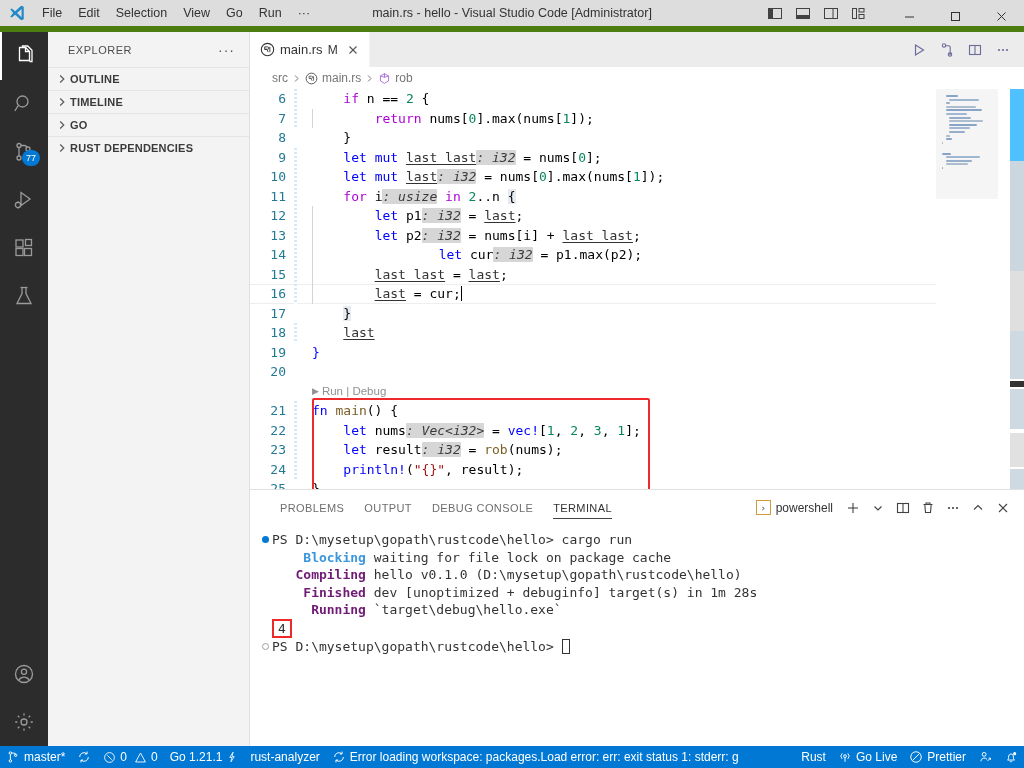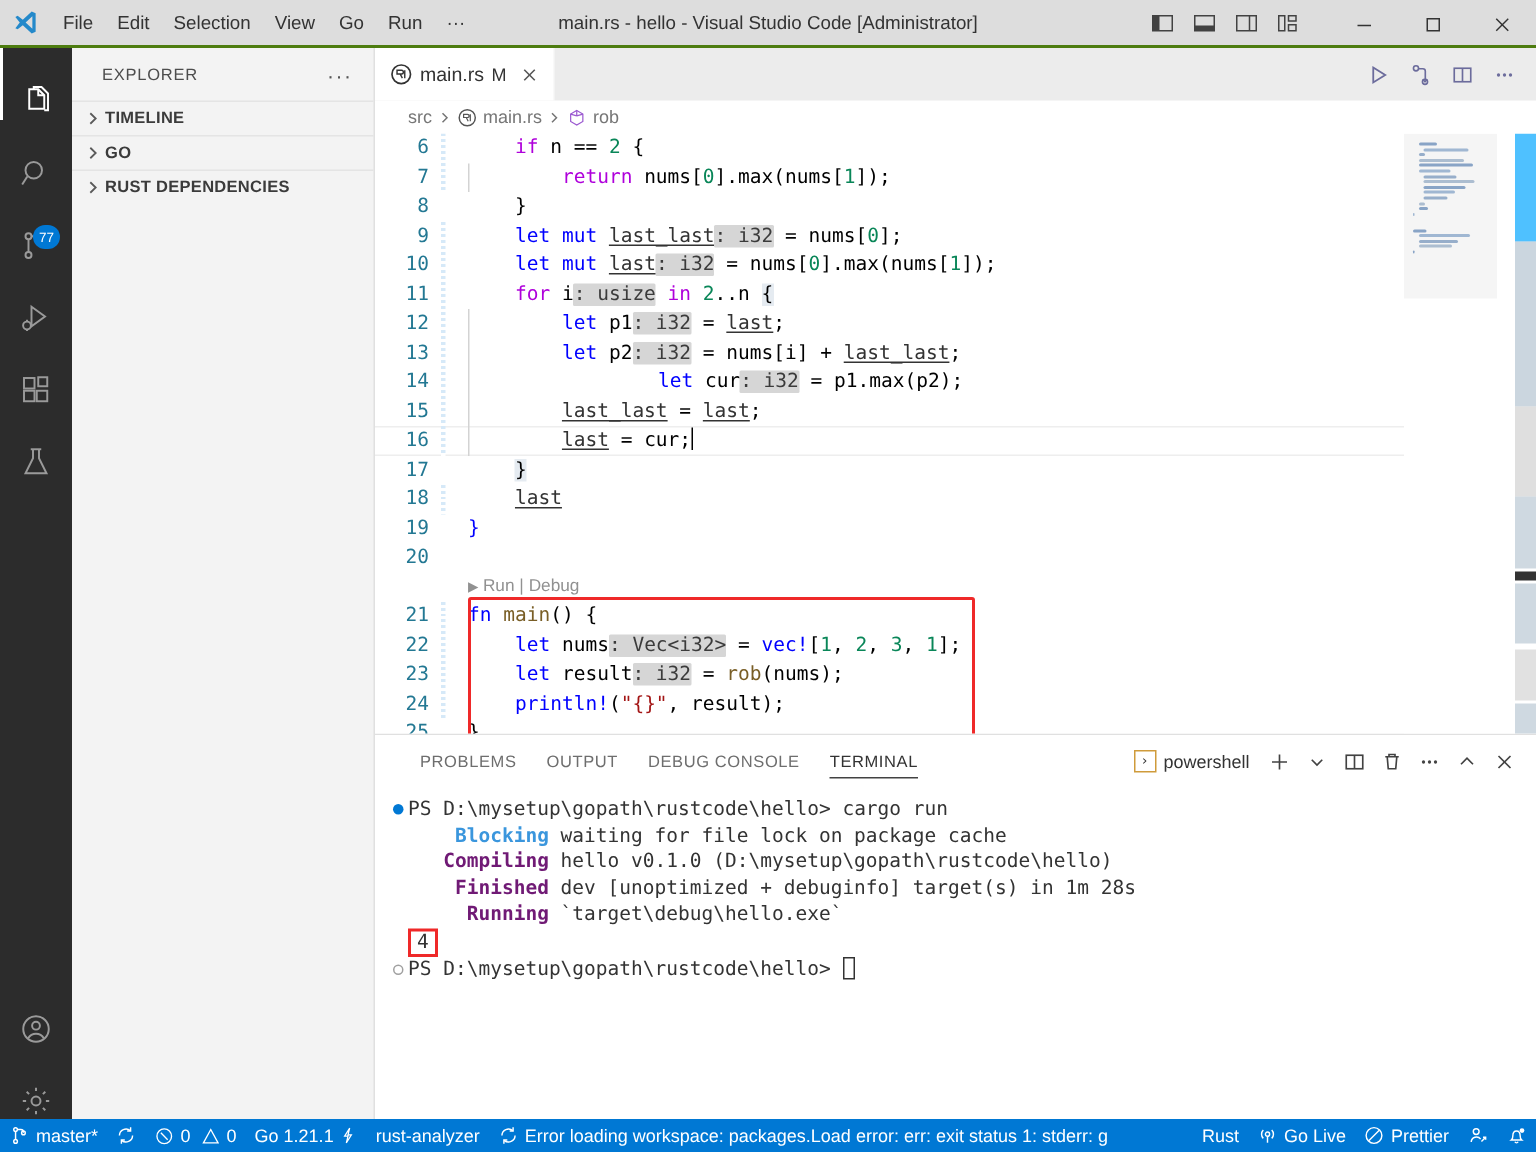--- a/index.html
+++ b/index.html
@@ -9,21 +9,21 @@
     font-size:13px;
     background:#f3f3f3;
     color:#333333;
     -webkit-font-smoothing:antialiased;
   }
   .app { width:1024px; height:768px; display:flex; flex-direction:column; position:relative; }
 
   
   .titlebar {
     height:32px; background:#dddddd; display:flex; align-items:center;
-    flex:0 0 32px; position:relative; border-bottom:2px solid #4d7c0f;
+    flex:0 0 32px; position:relative; border-bottom:6px solid #4d7c0f;
   }
   .tb-logo { width:34px; display:flex; align-items:center; justify-content:center; }
   .tb-logo svg { display:block; }
   .tb-menu { display:flex; align-items:center; height:100%; }
   .tb-menu .mi {
     padding:0 8px; height:100%; display:flex; align-items:center;
     font-size:12.5px; color:#333; cursor:default; white-space:nowrap;
   }
   .tb-title {
     position:absolute; left:0; right:0; text-align:center; font-size:12.5px;
@@ -37,21 +37,21 @@
 
   
   .mid { flex:1 1 auto; display:flex; min-height:0; }
 
   
   .activitybar {
     width:48px; background:#2c2c2c; display:flex; flex-direction:column;
     align-items:center; flex:0 0 48px;
   }
   .ab-item {
-    width:48px; height:48px; display:flex; align-items:flex-end; justify-content:center;
+    width:48px; height:48px; display:flex; align-items:center; justify-content:center;
     position:relative; color:#9a9a9a;
   }
   .ab-item.active { color:#ffffff; }
   .ab-item.active::before {
     content:""; position:absolute; left:0; top:0; bottom:0; width:2px; background:#ffffff;
   }
   .ab-badge {
     position:absolute; right:8px; bottom:10px; min-width:16px; height:16px;
     border-radius:8px; background:#0078d4; color:#fff; font-size:9px;
     display:flex; align-items:center; justify-content:center; padding:0 4px;
@@ -117,21 +117,21 @@
 
   
   .k  { color:#0000ff; }          
   .kc { color:#af00db; }          
   .fn { color:#795e26; }          
   .num{ color:#098658; }          
   .str{ color:#a31515; }          
   .mac{ color:#0000ff; }
   .pl { color:#000000; }
   .hint {
-    background:#d6d6d6; color:#3b3b3b; border-radius:1px;
+    background:#d6d6d6; color:#3b3b3b; border-radius:1px;font-style:italic;
   }
   .mutv { text-decoration:underline; text-underline-offset:2px; }
   .codelens {
     height:19.5px; display:flex; align-items:center; color:#919191; font-size:11.5px;
     font-family:"Liberation Sans", sans-serif; padding-left:62px; white-space:pre;
   }
   .codelens .cl-link { color:#919191; }
   .codelens .cl-play { font-size:9px; margin-right:3px; }
 
   .redbox {
@@ -364,20 +364,28 @@
             <path d="M12 3.2v2.2M12 18.6v2.2M3.2 12h2.2M18.6 12h2.2M5.8 5.8l1.6 1.6M16.6 16.6l1.6 1.6M18.2 5.8l-1.6 1.6M7.4 16.6l-1.6 1.6"></path>
           </svg>
         </span>
       </div>
     </div>
 
     <div class="sidebar">
       <div class="sb-header">
         <span>EXPLORER</span>
         <span class="dots">···</span>
+      </div>
+      <div class="sb-section">
+        <span class="chev">
+          <svg width="12" height="12" viewBox="0 0 12 12" fill="none" stroke="currentColor" stroke-width="1.2">
+              <path d="M4.2 2.5L7.8 6l-3.6 3.5"></path>
+            </svg>
+        </span>
+        <span>OUTLINE</span>
       </div>
       <div class="sb-section">
         <span class="chev">
           <svg width="12" height="12" viewBox="0 0 12 12" fill="none" stroke="currentColor" stroke-width="1.2">
               <path d="M4.2 2.5L7.8 6l-3.6 3.5"></path>
             </svg>
         </span>
         <span>TIMELINE</span>
       </div>
       <div class="sb-section">

